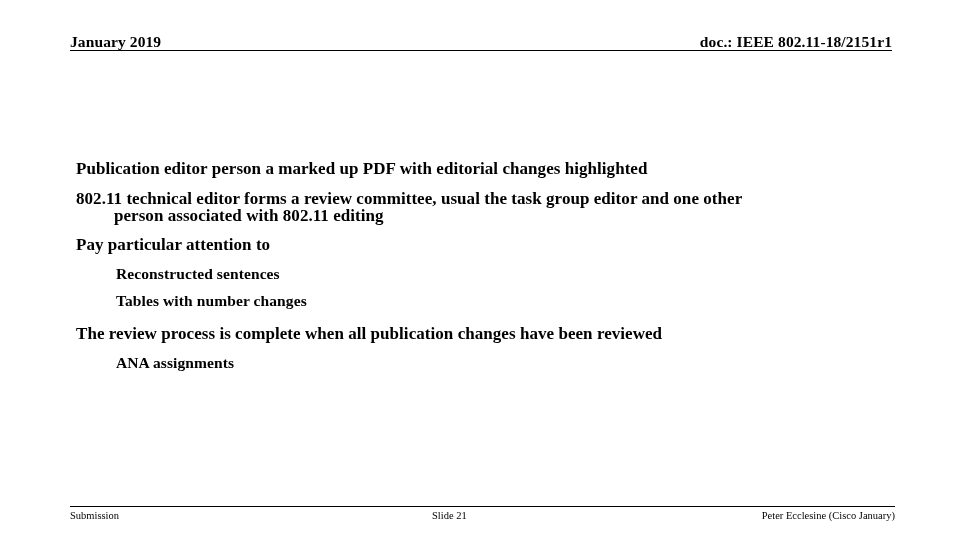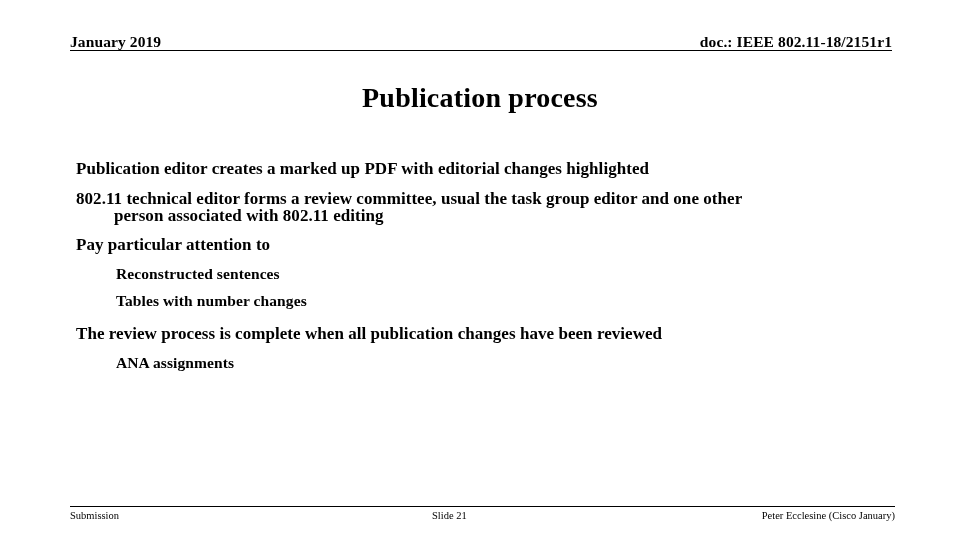--- a/index.html
+++ b/index.html
@@ -140,26 +140,25 @@
 <div class="slide">
 
   <div class="header">
     <div class="header-inner">
       <span class="header-date">January 2019</span>
       <span class="header-doc">doc.: IEEE 802.11-18/2151r1</span>
     </div>
   </div>
   <div class="header-rule"></div>
 
-  <div class="title">Publication process</div>
 
   <div class="body">
 
     <div class="bullet lvl1">
-      <span>Publication editor creates a marked up PDF with editorial changes highlighted</span>
+      <span>Publication editor person a marked up PDF with editorial changes highlighted</span>
     </div>
 
     <div class="bullet lvl1">
       <span>802.11 technical editor forms a review committee, usual the task group editor and one other</span>
       <span class="cont">person associated with 802.11 editing</span>
     </div>
 
 
     <div class="bullet lvl1 gap-before-sub">
       <span>Pay particular attention to</span>

